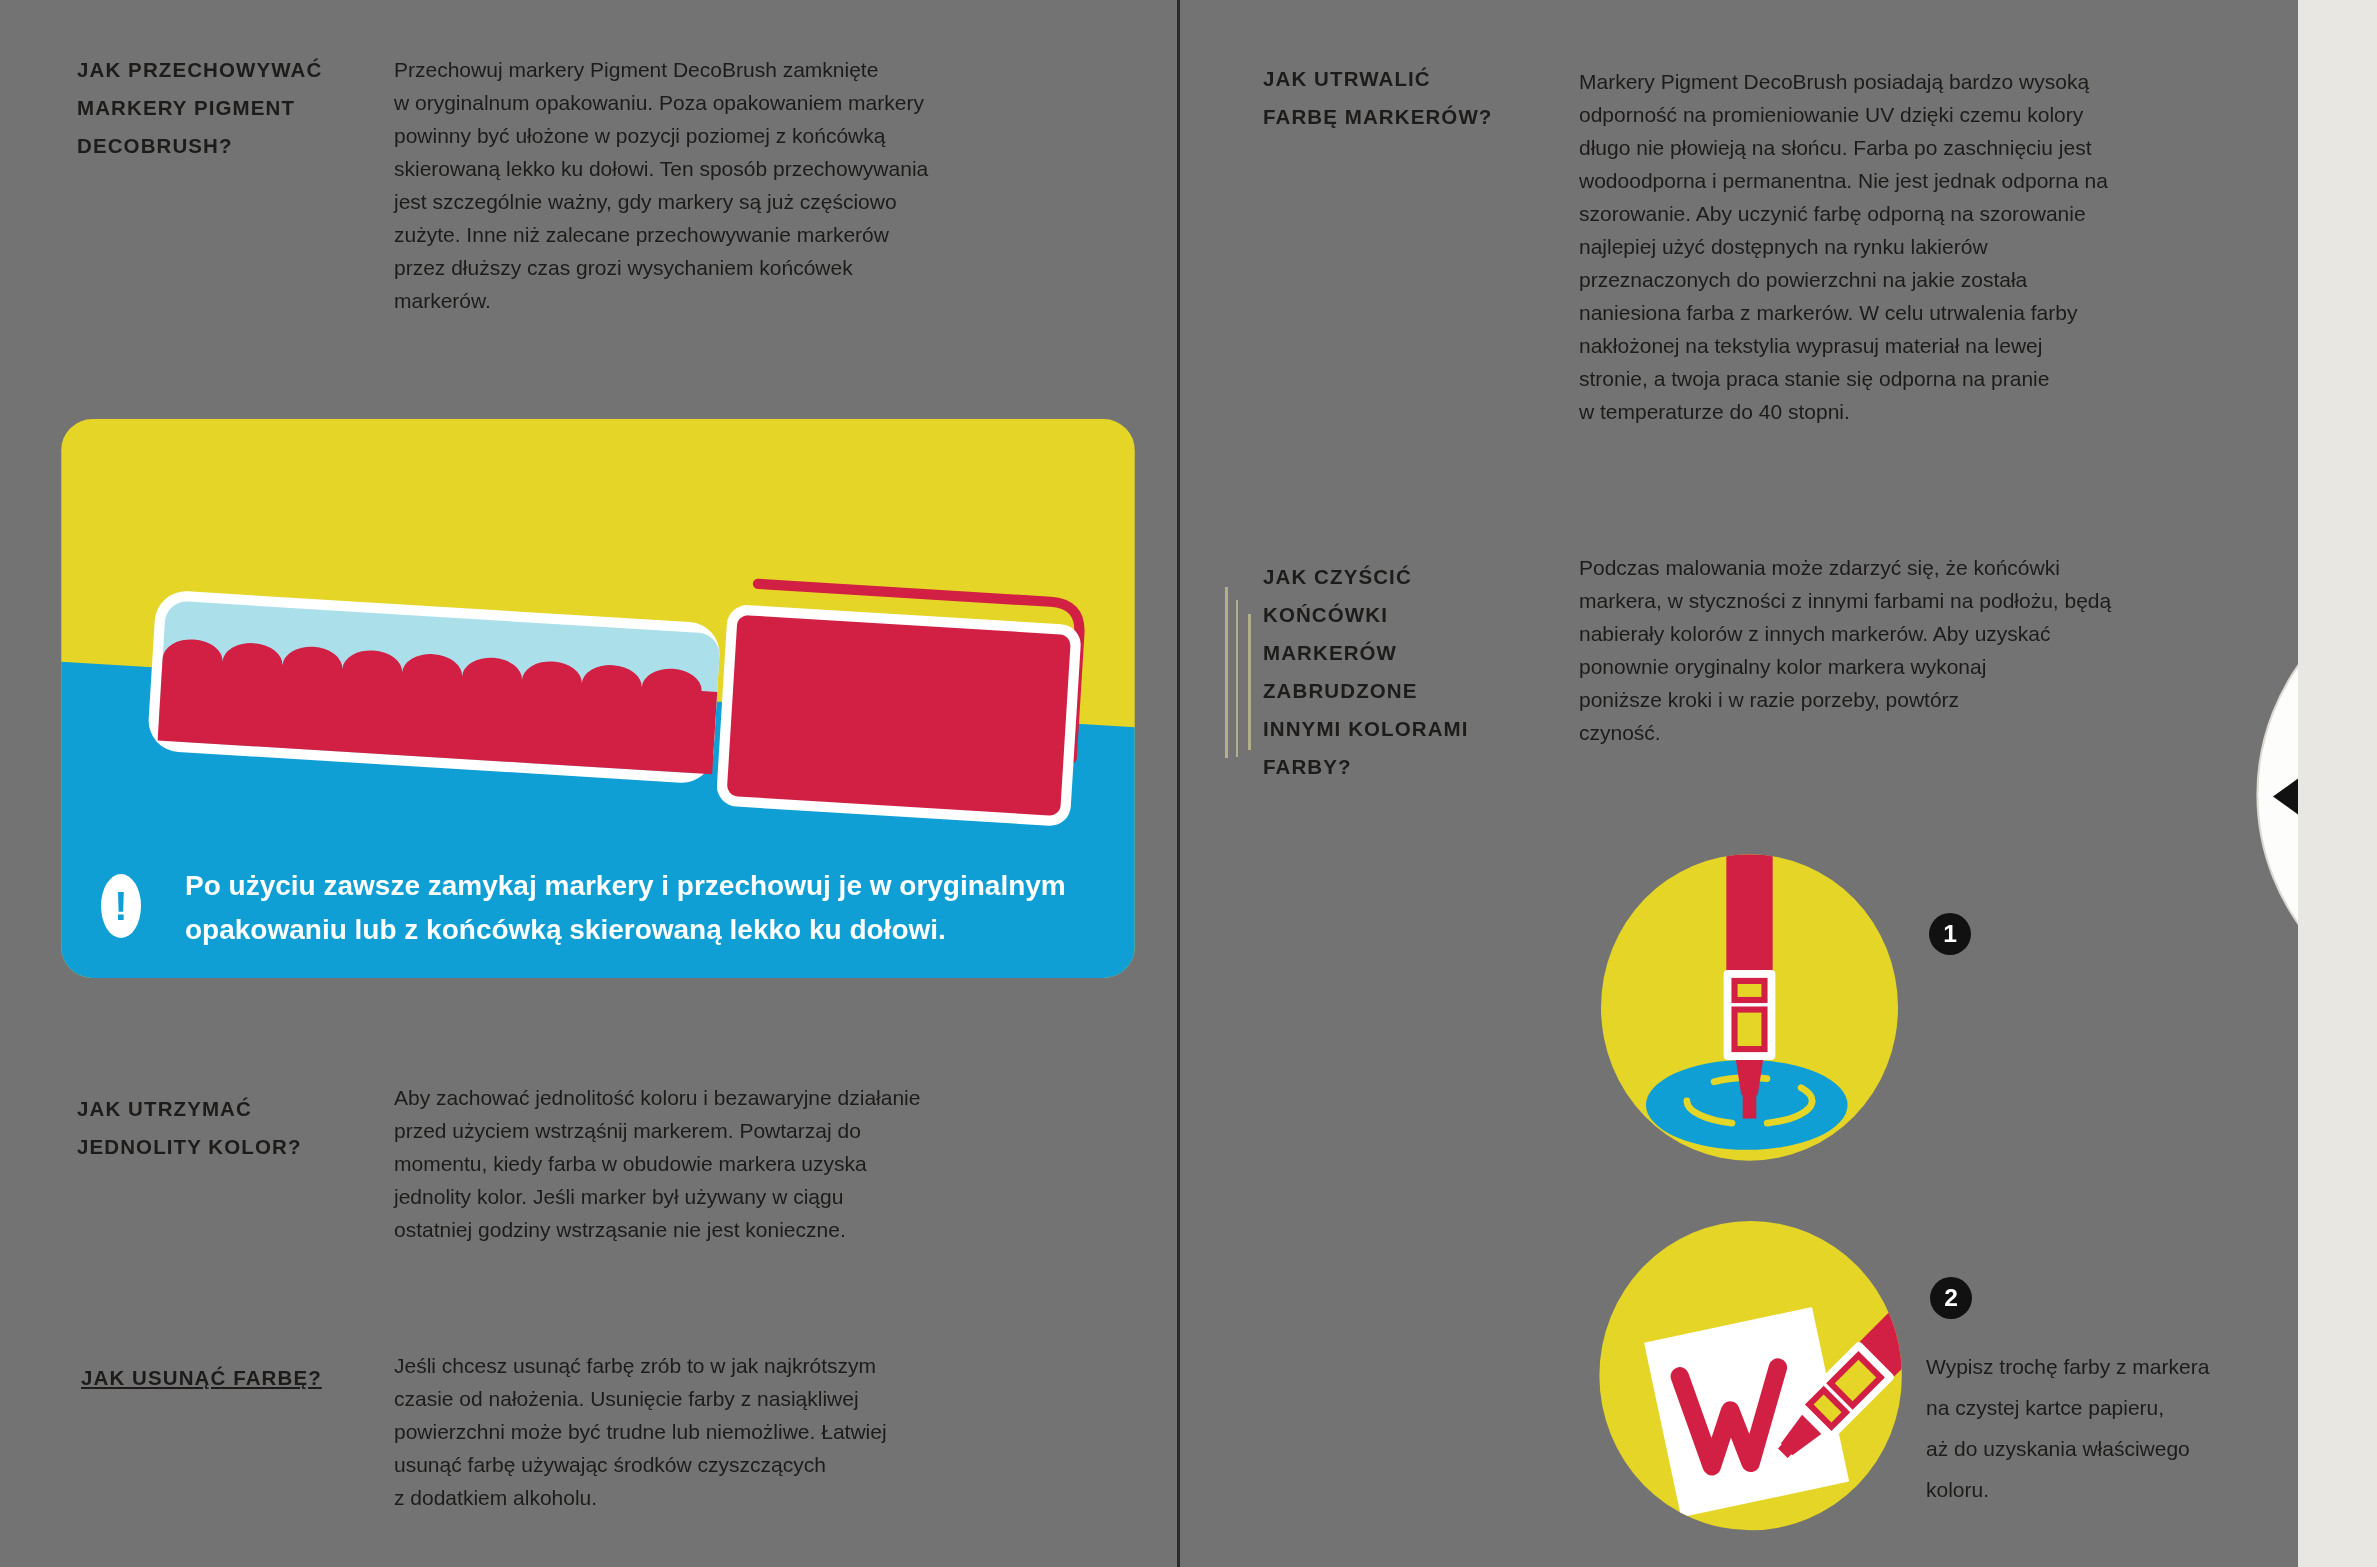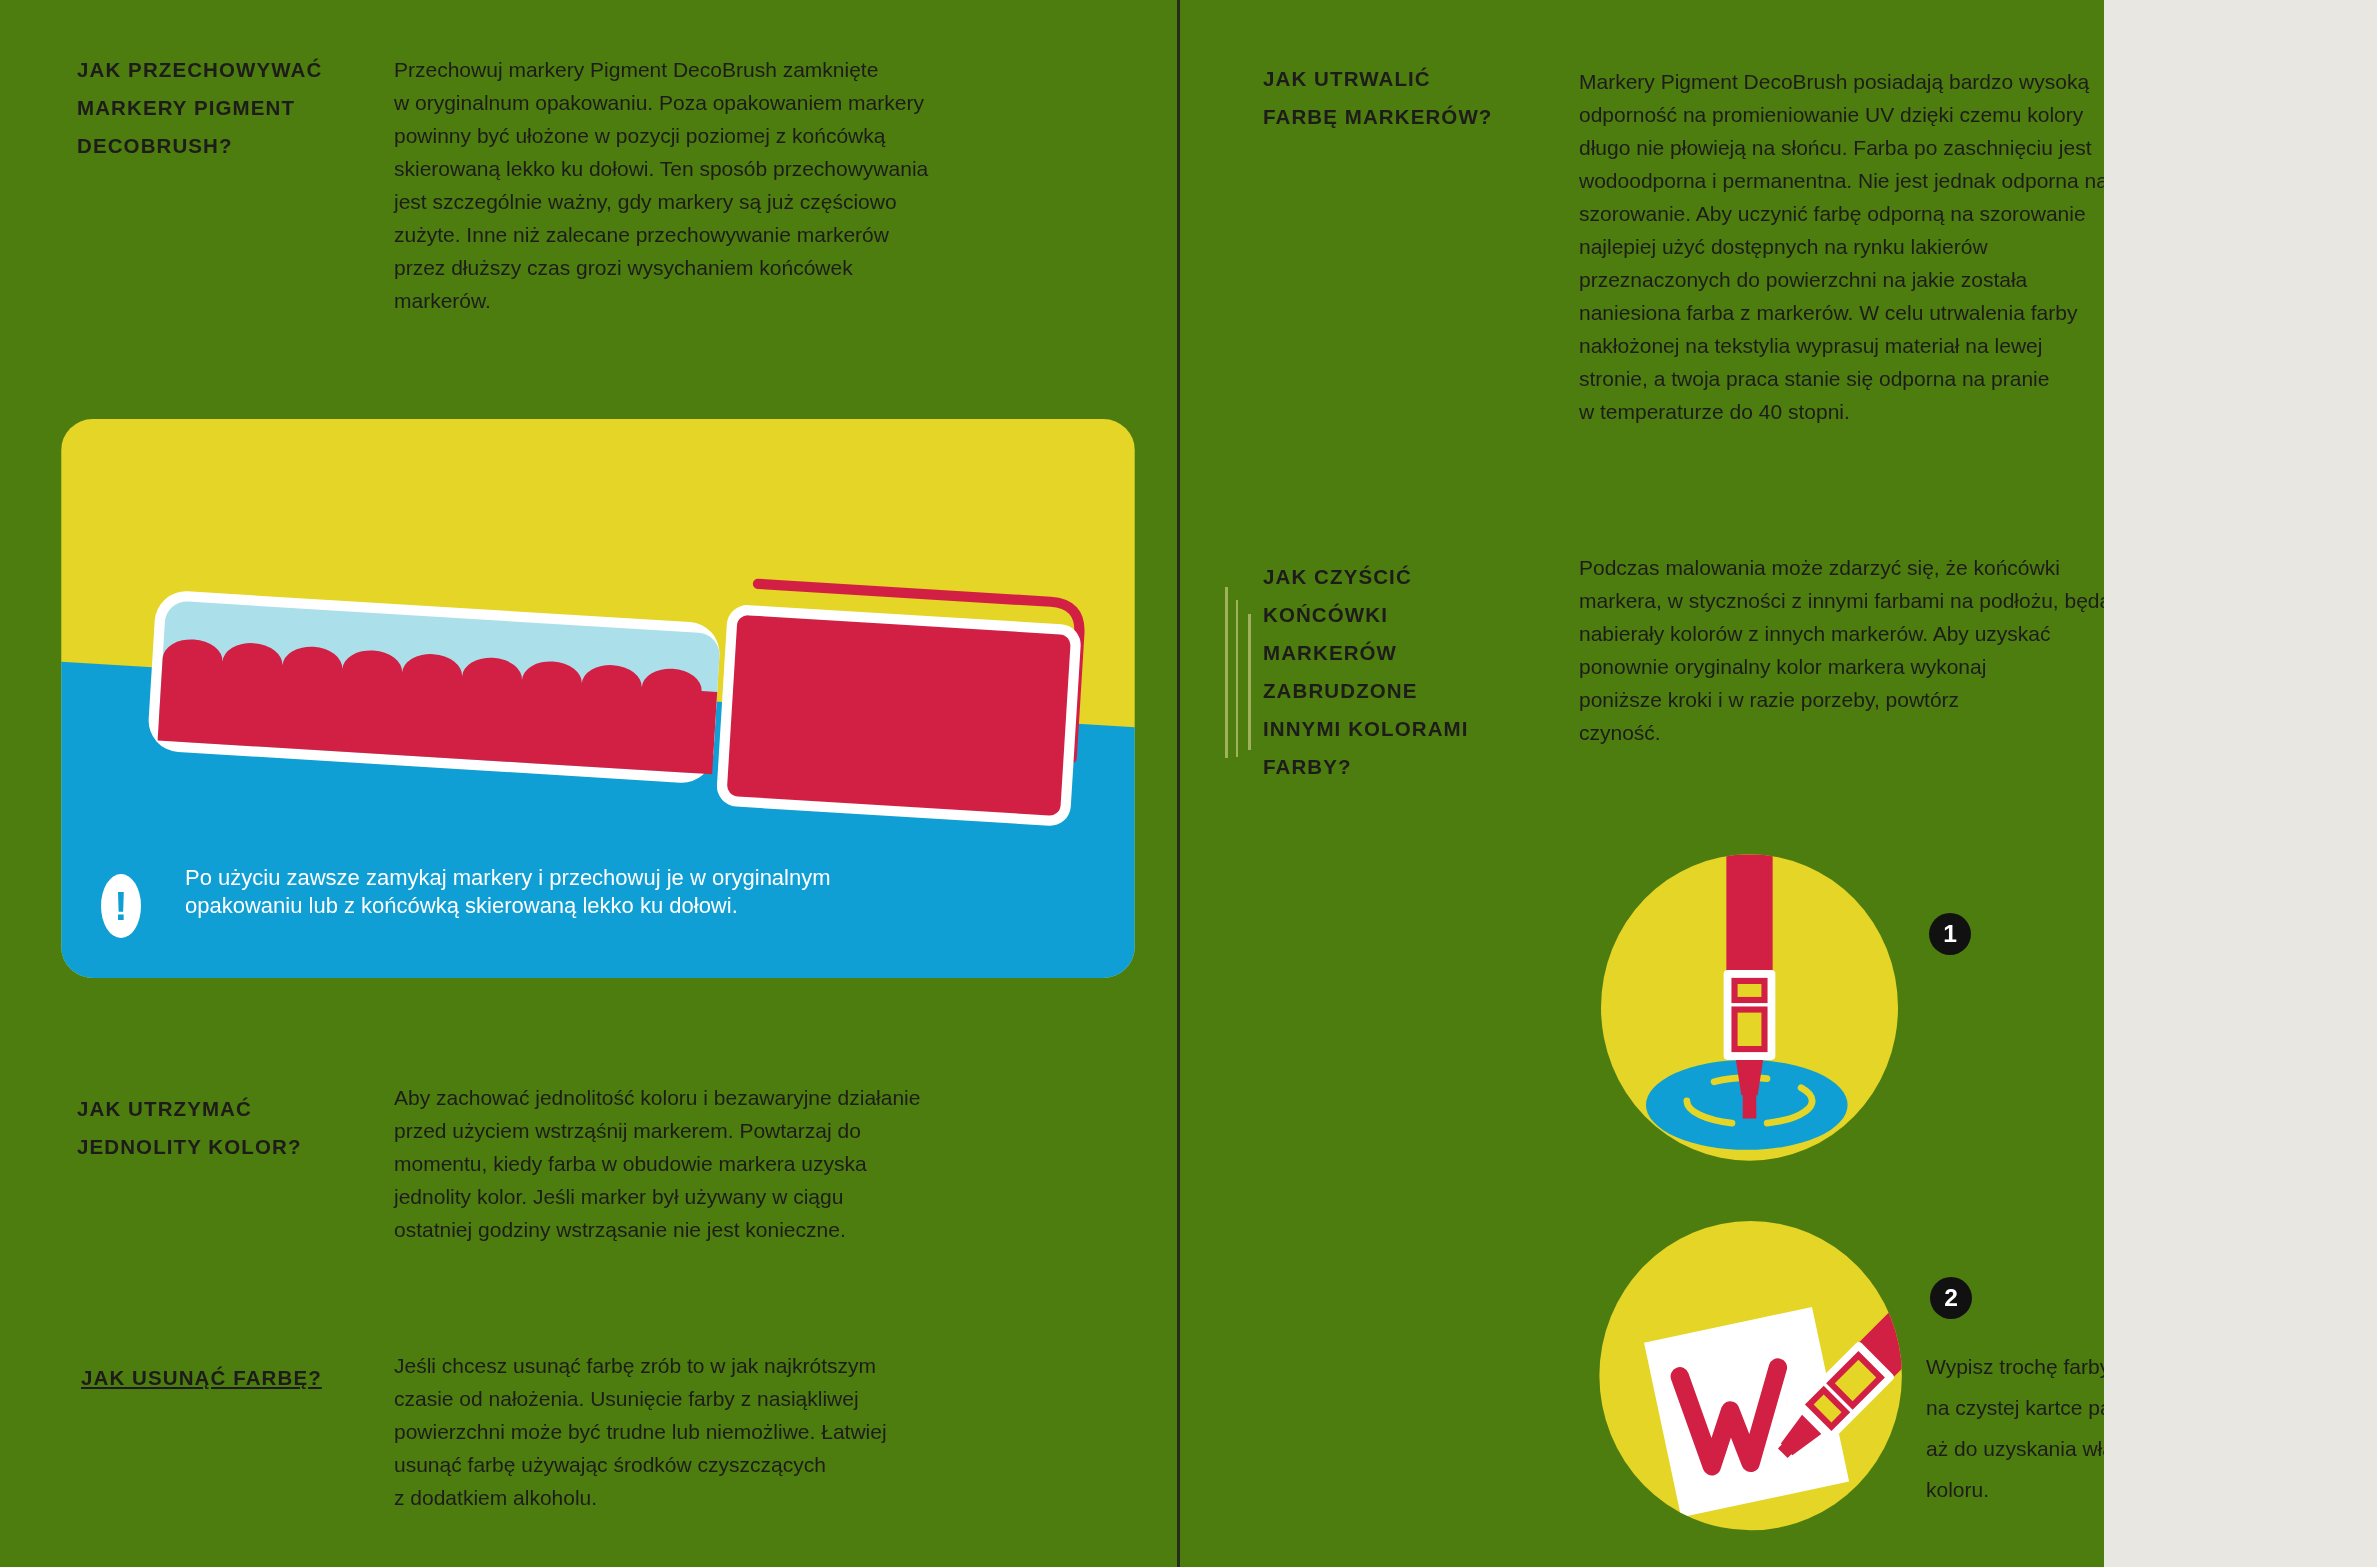--- a/index.html
+++ b/index.html
@@ -1,32 +1,32 @@
 <!DOCTYPE html>
 <html style="font-size:11px"><head>
 <meta charset="utf-8">
 <style>
   html,body{margin:0;padding:0;background:#e9e7e1;}
   #page{
-    position:relative;width:2104px;height:1567px;overflow:hidden;
-    background:#4d7c0f;
+    position:relative;width:2298px;height:1567px;overflow:hidden;
+    background:#737373;
     font-family:"Liberation Sans", sans-serif;
     color:#1d1c1a;
   }
   .abs{position:absolute;}
   .heading{
     font-size:20.5px;font-weight:700;letter-spacing:1.1px;
     line-height:38px;white-space:pre-line;color:#1d1c1a;
   }
   .body-text{
     font-size:21px;font-weight:400;line-height:33px;
     white-space:pre-line;color:#1d1c1a;
   }
   .callout-text{
-    font-size:22px;font-weight:400;line-height:28px;
+    font-size:28px;font-weight:700;line-height:44px;
     white-space:pre-line;color:#ffffff;
   }
   .step-text{
     font-size:21px;font-weight:400;line-height:41px;
     white-space:pre-line;color:#1d1c1a;
   }
   .badge{
     width:42px;height:42px;border-radius:50%;background:#111111;
     display:flex;align-items:center;justify-content:center;
     color:#ffffff;font-size:24.6px;font-weight:700;

